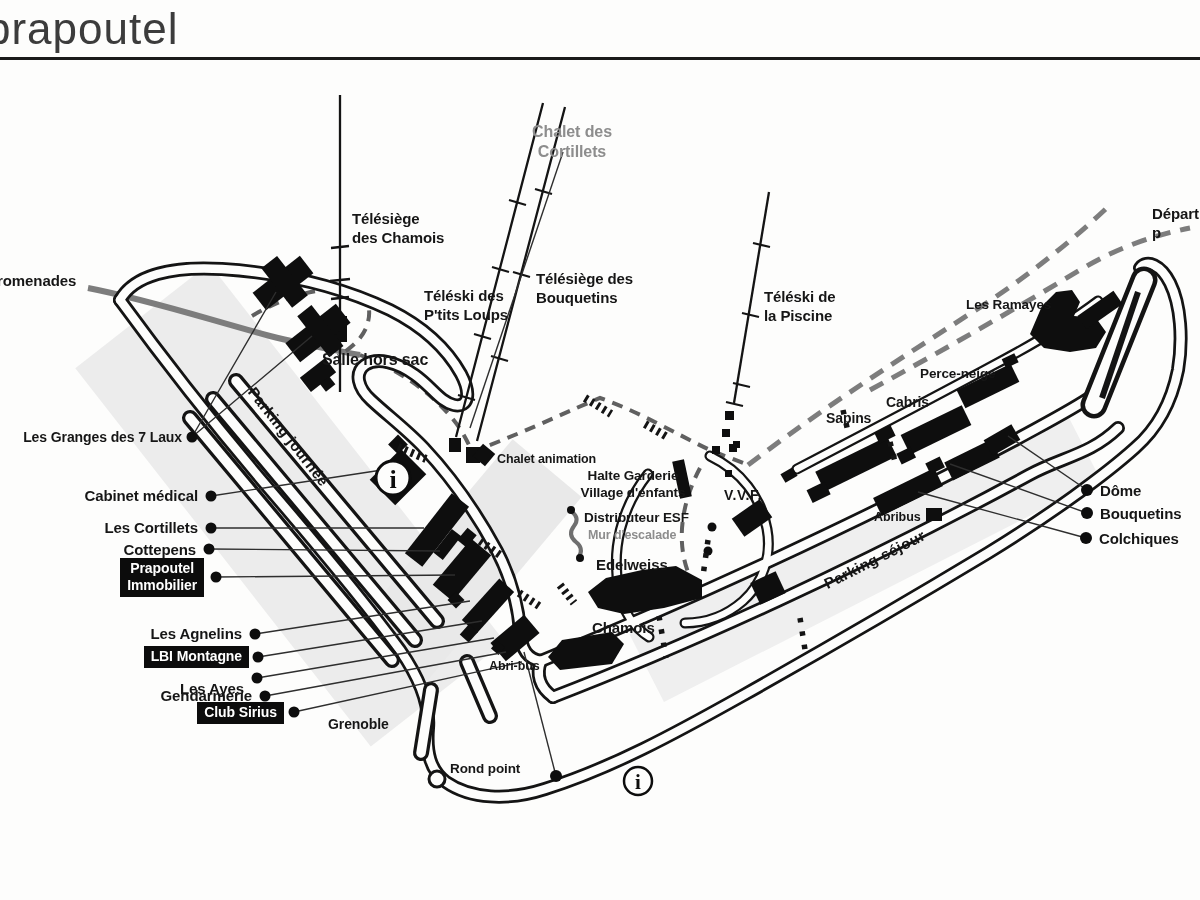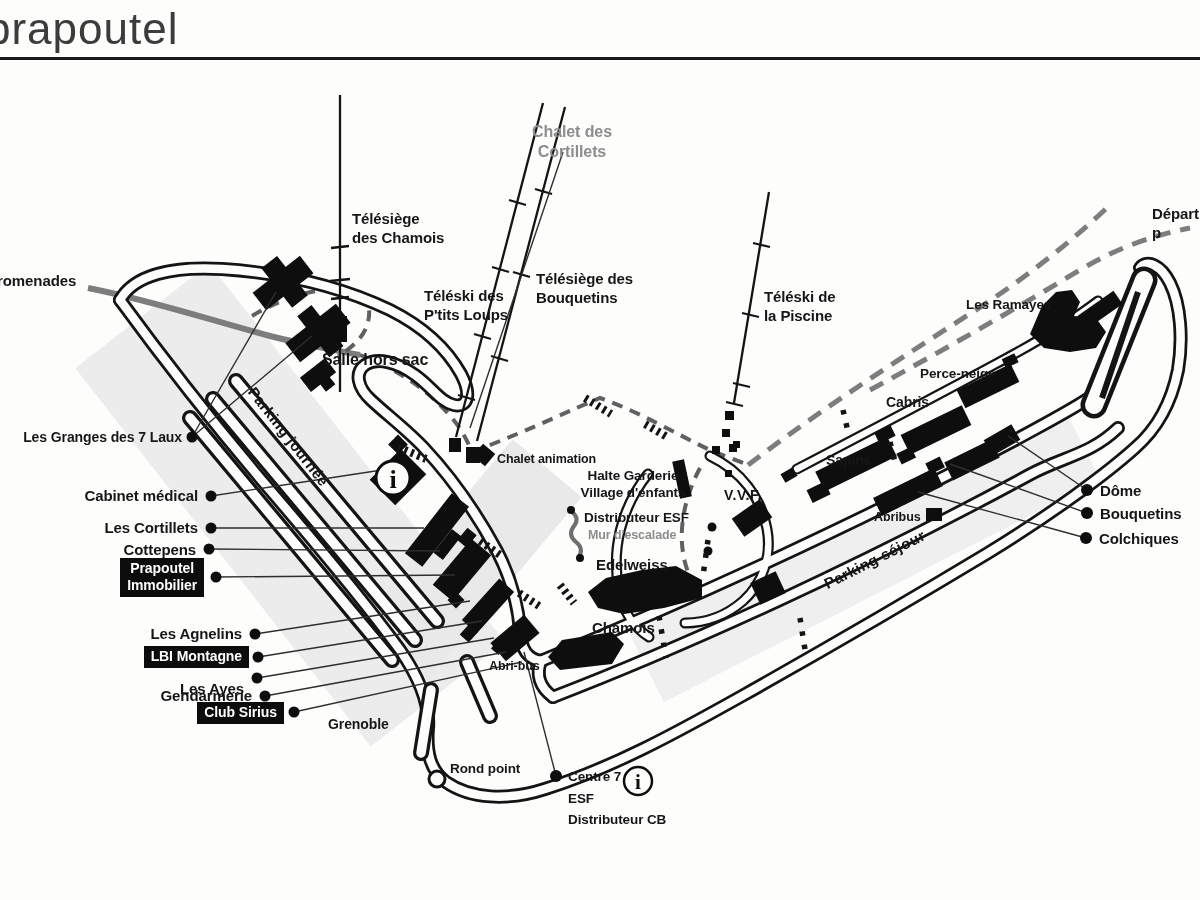--- a/index.html
+++ b/index.html
@@ -330,33 +330,30 @@
   <div class="lbl rgt f15" style="right:1004px;top:541px">Cottepens</div>
   <div class="lbl boxed" style="right:996px;top:558px">Prapoutel
 Immobilier</div>
   <div class="lbl rgt f15" style="right:958px;top:625px">Les Agnelins</div>
   <div class="lbl boxed" style="right:951px;top:646px">LBI Montagne</div>
   <div class="lbl rgt f15" style="right:956px;top:680px">Les Ayes</div>
   <div class="lbl rgt f15" style="right:948px;top:687px">Gendarmerie</div>
   <div class="lbl boxed" style="right:916px;top:702px">Club Sirius</div>
   <div class="lbl" style="left:328px;top:716px">Grenoble</div>
   <div class="lbl f13" style="left:450px;top:761px">Rond point</div>
-  <div class="lbl f13 threeln" style="left:568px;top:766px">Centre 7
-ESF
-Distributeur CB</div>
   <div class="lbl f12" style="left:497px;top:452px">Chalet animation</div>
   <div class="lbl f13 ctr" style="left:633px;top:468px">Halte Garderie
 Village d'enfants</div>
   <div class="lbl f13" style="left:584px;top:510px">Distributeur ESF</div>
   <div class="lbl gray f12" style="left:588px;top:528px">Mur d'escalade</div>
   <div class="lbl" style="left:724px;top:487px;letter-spacing:0.5px">V.V.F.</div>
   <div class="lbl f15" style="left:596px;top:556px">Edelweiss</div>
   <div class="lbl f15" style="left:592px;top:619px">Chamois</div>
   <div class="lbl f12" style="left:489px;top:659px">Abri-bus</div>
   <div class="lbl f12" style="left:874px;top:510px">Abribus</div>
   <div class="lbl f11" style="left:322px;top:350px">Salle hors sac</div>
   <div class="lbl f13" style="left:920px;top:366px">Perce-neige</div>
   <div class="lbl" style="left:886px;top:394px">Cabris</div>
-  <div class="lbl" style="left:826px;top:452px">Sapins</div>
+  <div class="lbl" style="left:826px;top:410px">Sapins</div>
   <div class="lbl f15" style="left:1100px;top:482px">Dôme</div>
   <div class="lbl f15" style="left:1100px;top:505px">Bouquetins</div>
   <div class="lbl f15" style="left:1099px;top:530px">Colchiques</div>
 </div>
 
 </body></html>

